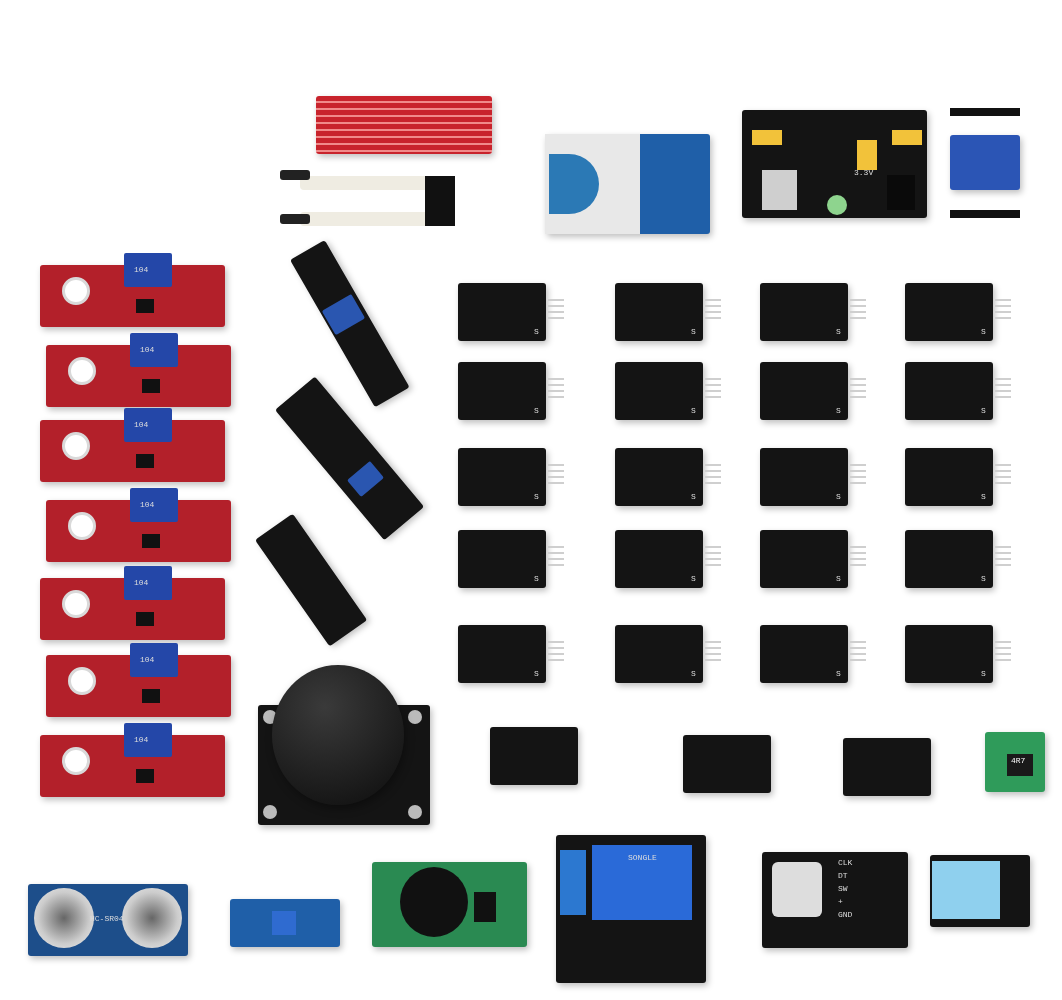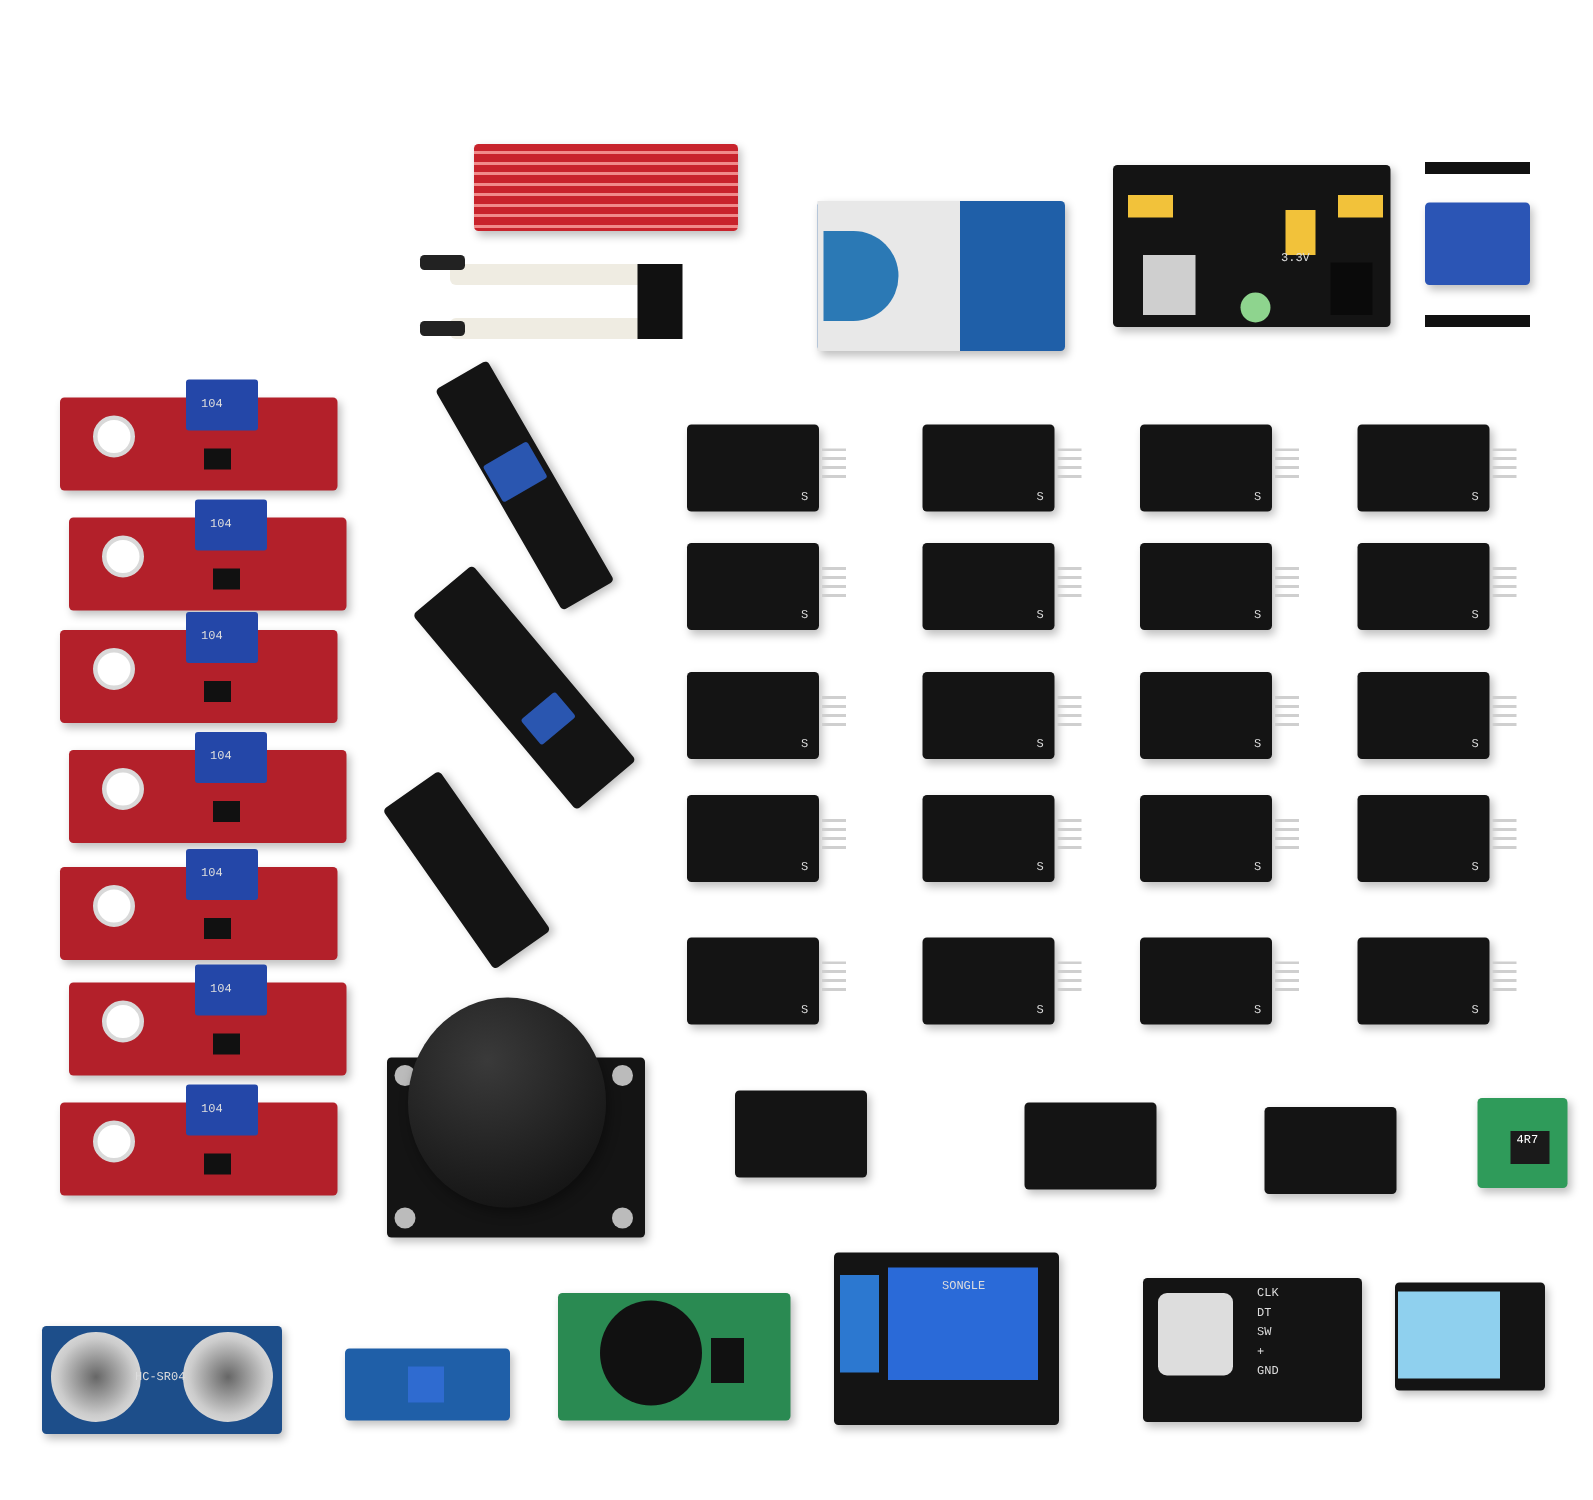--- a/index.html
+++ b/index.html
@@ -207,21 +207,21 @@
   <div class="circle" style="left:94px;top:4px;width:60px;height:60px;background:radial-gradient(#666,#ccc 60%,#eee);"></div>
   <span class="lbl" style="left:62px;top:30px;">HC-SR04</span>
 </div>
 <div class="mod blue" style="left:230px;top:875px;width:110px;height:48px;">
   <div style="position:absolute;left:42px;top:12px;width:24px;height:24px;background:#2f6bd0;"></div>
 </div>
 <div class="mod green" style="left:372px;top:862px;width:155px;height:85px;background:#2a8a52;">
   <div class="circle" style="left:28px;top:5px;width:68px;height:70px;background:#111;"></div>
   <div style="position:absolute;left:102px;top:30px;width:22px;height:30px;background:#111;"></div>
 </div>
-<div class="mod black" style="left:556px;top:835px;width:150px;height:115px;">
+<div class="mod black" style="left:556px;top:835px;width:150px;height:148px;">
   <div style="position:absolute;left:36px;top:10px;width:100px;height:75px;background:#2a6ad8;"></div>
   <div style="position:absolute;left:4px;top:15px;width:26px;height:65px;background:#2c78d0;"></div>
   <span class="lbl" style="left:72px;top:18px;">SONGLE</span>
 </div>
 <div class="mod black" style="left:762px;top:852px;width:118px;height:96px;padding-left:28px;">
   <div style="position:absolute;left:10px;top:10px;width:50px;height:55px;background:#ddd;border-radius:6px;"></div>
   <div id="enc-pins" style="position:absolute;left:76px;top:4px;color:#ddd;font-size:8px;font-family:'Liberation Mono',monospace;line-height:13px;">
       <div>CLK</div>
       <div>DT</div>
       <div>SW</div>

